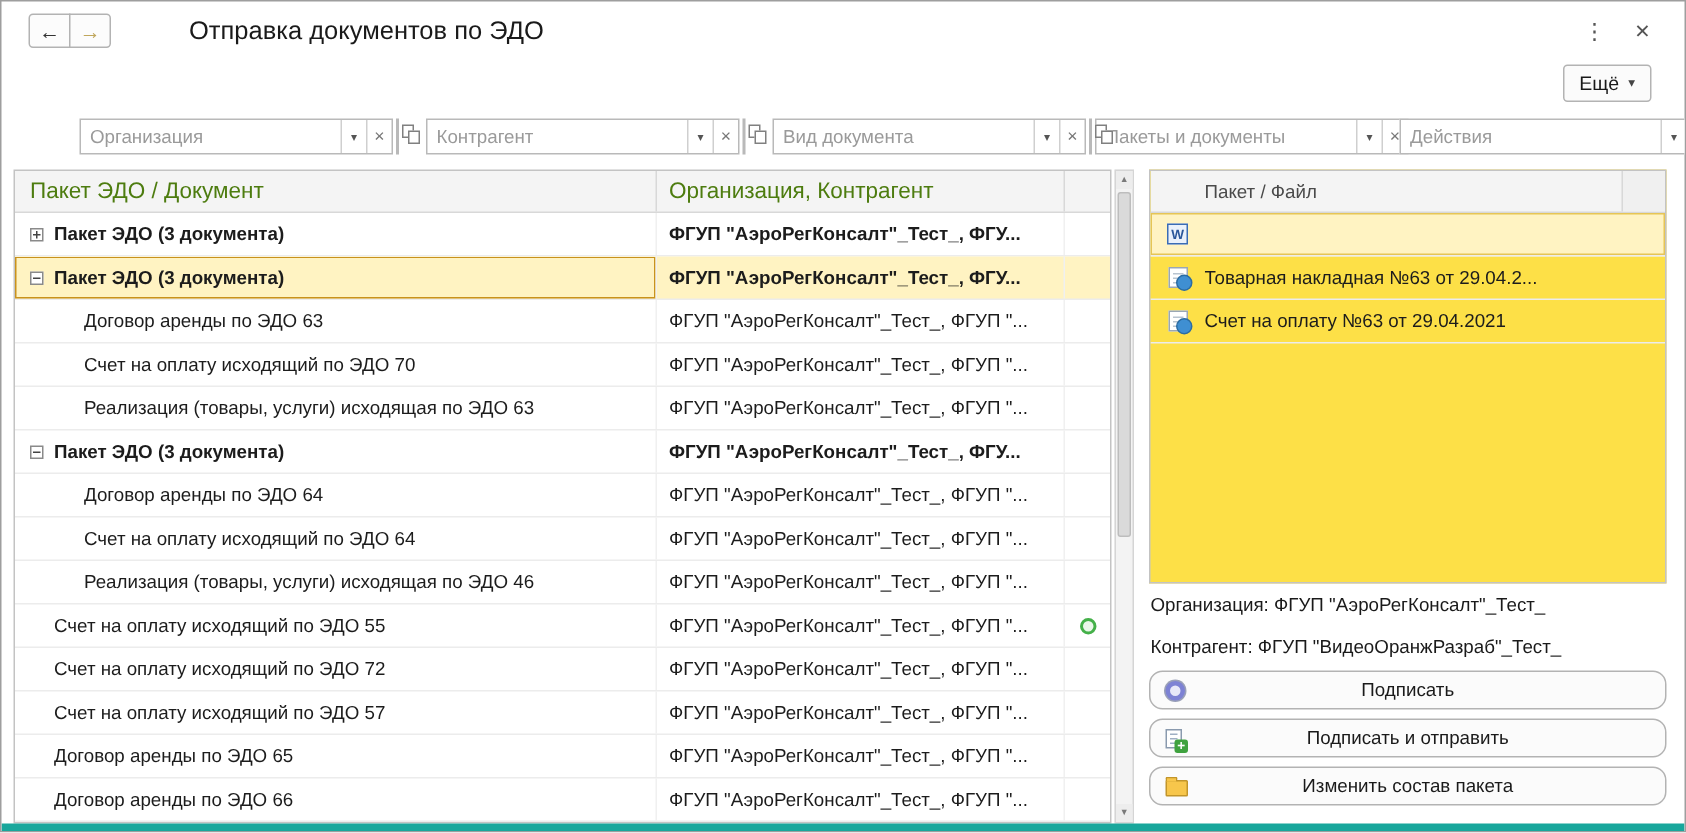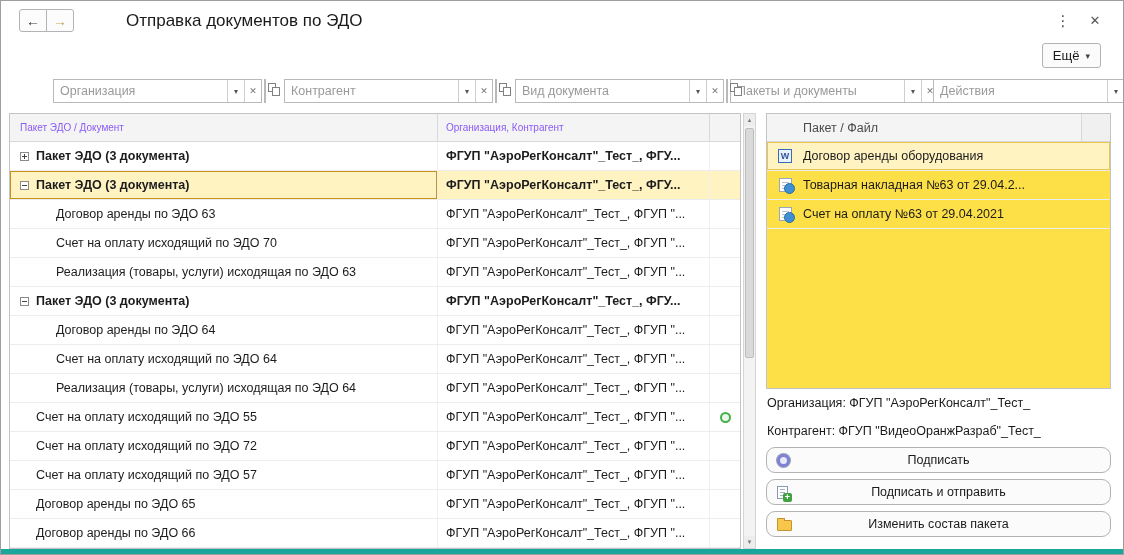--- a/index.html
+++ b/index.html
@@ -39,21 +39,21 @@
         justify-content:center; font-size:9px; color:#777; }
   .listbtn { width:20px; margin-left:2px; border:1px solid #b9b9b9; background:#fbfbfb; position:relative; }
   .pg { position:absolute; width:8px; height:9px; border:1px solid #808080; background:#fff; }
   .pg1 { left:3px; top:3px; }
   .pg2 { left:7px; top:7px; }
 
   
   .left-table { position:absolute; left:8px; top:112px; width:732px; height:436px;
                 border:1px solid #c3c3c3; background:#fff; overflow:hidden; }
   .thead { height:28px; display:flex; background:#f4f4f4; border-bottom:1px solid #d8d8d8;
-           font-size:10px; color:#8b5cf6; }
+           font-size:15px; color:#4d7c0f; }
   .thead .h1 { width:428px; padding-left:10px; display:flex; align-items:center; border-right:1px solid #d8d8d8; }
   .thead .h2 { width:272px; padding-left:8px;  display:flex; align-items:center; border-right:1px solid #d8d8d8; }
   .thead .h3 { flex:1; }
   .trow { height:29px; display:flex; border-bottom:1px solid #ececec; font-size:12.5px; color:#1c1c1c;text-align:right; }
   .trow.bold { font-weight:bold; }
   .trow.selected { background:#fff3c2; }
   .trow.selected .c1 { box-shadow:inset 0 0 0 1px #c9921c; }
   .c { display:flex; align-items:center; overflow:hidden; white-space:nowrap; }
   .c1 { width:428px; padding-left:10px; border-right:1px solid #f0f0f0; }
   .c2 { width:272px; padding-left:8px;  border-right:1px solid #f0f0f0; }
@@ -264,21 +264,21 @@
           <div class="c c1">
             <span class="sp-child"></span>
             <span>Счет на оплату исходящий по ЭДО 64</span>
           </div>
           <div class="c c2">ФГУП "АэроРегКонсалт"_Тест_, ФГУП "...</div>
           <div class="c c3"></div>
         </div>
         <div class="trow">
           <div class="c c1">
             <span class="sp-child"></span>
-            <span>Реализация (товары, услуги) исходящая по ЭДО 64</span>
+            <span>Реализация (товары, услуги) исходящая по ЭДО 46</span>
           </div>
           <div class="c c2">ФГУП "АэроРегКонсалт"_Тест_, ФГУП "...</div>
           <div class="c c3"></div>
         </div>
         <div class="trow">
           <div class="c c1">
             <span class="sp-root"></span>
             <span>Счет на оплату исходящий по ЭДО 55</span>
           </div>
           <div class="c c2">ФГУП "АэроРегКонсалт"_Тест_, ФГУП "...</div>
@@ -330,21 +330,20 @@
   <div class="right-table">
     <div class="rhead">
       <div class="rh1">Пакет / Файл</div>
       <div class="rh2"></div>
     </div>
     <div>
         <div class="rrow selected">
           <div class="ric">
             <span class="icon-word">W</span>
           </div>
-          <div class="rtxt">Договор аренды оборудования</div>
         </div>
         <div class="rrow">
           <div class="ric">
             <span class="icon-edoc"></span>
           </div>
           <div class="rtxt">Товарная накладная №63 от 29.04.2...</div>
         </div>
         <div class="rrow">
           <div class="ric">
             <span class="icon-edoc"></span>

